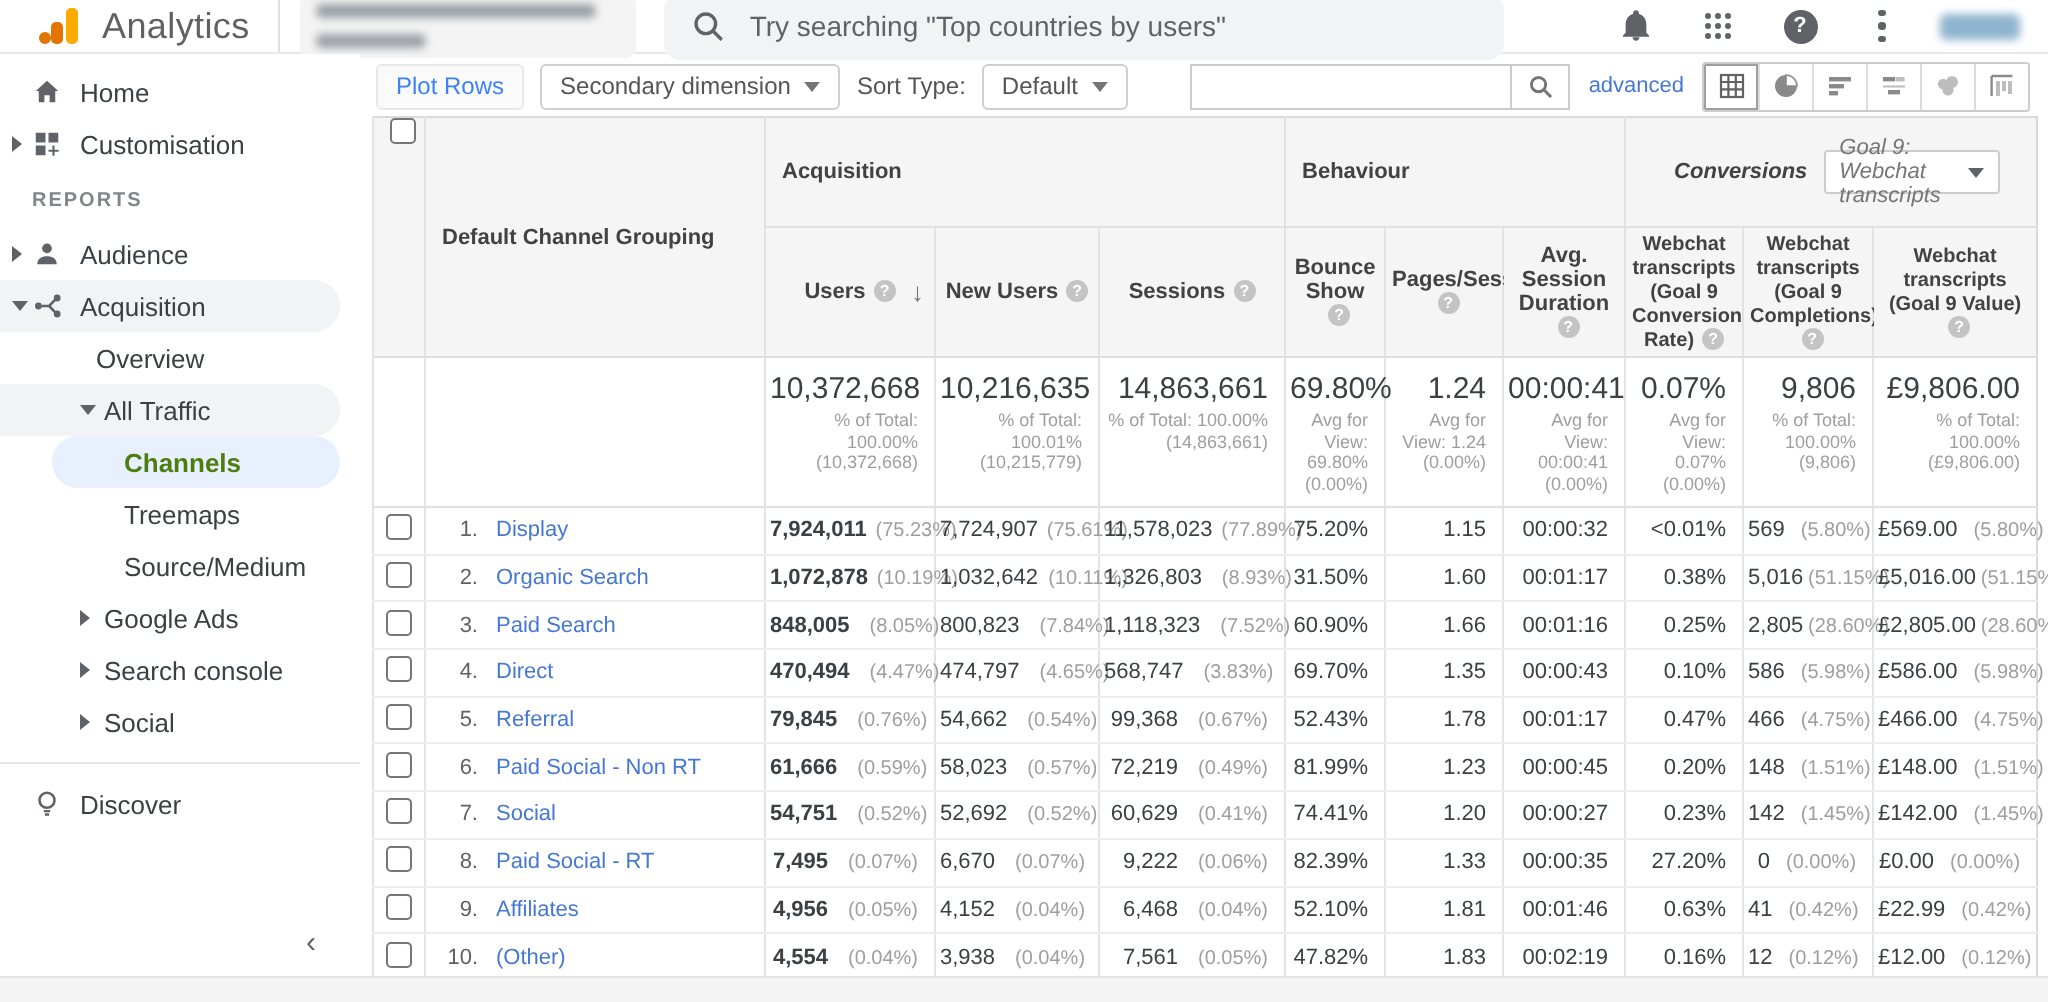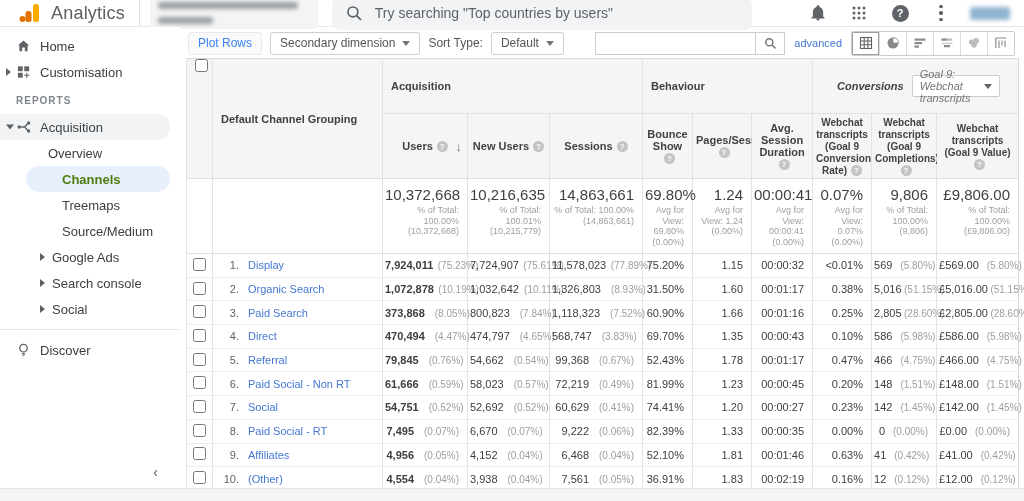--- a/index.html
+++ b/index.html
@@ -187,38 +187,54 @@
               <rect x="2" y="2" width="5.2" height="5.2"></rect>
               <rect x="8.8" y="2" width="5.2" height="5.2"></rect>
               <rect x="2" y="8.8" width="5.2" height="5.2"></rect>
               <path d="M10.9 8.8h1.1v2.2h2.2v1.1h-2.2v2.2h-1.1v-2.2H8.8v-1.1h2.1z"></path>
             </g>
           </svg>
       </span>
       <span>Customisation</span>
     </div>
     <div class="section-label">REPORTS</div>
+    <div class="side-item">
+      <span class="caret caret-r"></span>
+      <span class="sicon">
+        <svg width="15" height="15" viewBox="0 0 16 16">
+            <g fill="#5f6368">
+              <circle cx="8" cy="5" r="2.6"></circle>
+              <path d="M2.8 13.4c0-2.8 2.3-4.2 5.2-4.2s5.2 1.4 5.2 4.2z"></path>
+            </g>
+          </svg>
+      </span>
+      <span>Audience</span>
+    </div>
     <div class="side-item pill-active">
       <span class="caret caret-d"></span>
       <span class="sicon">
         <svg width="16" height="16" viewBox="0 0 16 16">
             <g stroke="#5f6368" stroke-width="1.3" fill="none">
               <path d="M4.6 8h4l3-3.2M8.6 8l3 3.2"></path>
             </g>
             <g fill="#5f6368">
               <circle cx="3.2" cy="8" r="1.7"></circle>
               <circle cx="12.6" cy="4" r="1.7"></circle>
               <circle cx="12.6" cy="12" r="1.7"></circle>
             </g>
           </svg>
       </span>
       <span>Acquisition</span>
     </div>
     <div class="side-item sub1">
       <span>Overview</span>
+    </div>
+    <div class="side-item sub2 pill-active">
+      <span class="caret caret-d"></span>
+      <span>All Traffic</span>
     </div>
     <div class="side-item channels-active">
       <span>Channels</span>
     </div>
     <div class="side-item sub3">
       <span>Treemaps</span>
     </div>
     <div class="side-item sub3">
       <span>Source/Medium</span>
     </div>
@@ -477,21 +493,21 @@
   </tr>
 
   <tr class="data-row">
     <td class="ck"><input type="checkbox" style=""></td>
     <td class="ch">
       <span class="ch-inner">
         <span class="rank">3.</span>
         <a class="ch-link">Paid Search</a>
       </span>
     </td>
-    <td class="sorted"><span class="v">373,868</span><span class="p">(8.05%)</span></td>
+    <td class="sorted"><span class="v">848,005</span><span class="p">(8.05%)</span></td>
     <td><span class="v">800,823</span><span class="p">(7.84%)</span></td>
     <td><span class="v">1,118,323</span><span class="p">(7.52%)</span></td>
     <td><span class="v">60.90%</span></td>
     <td><span class="v">1.66</span></td>
     <td><span class="v">00:01:16</span></td>
     <td><span class="v">0.25%</span></td>
     <td><span class="v">2,805</span><span class="p pw">(28.60%)</span></td>
     <td><span class="v">£2,805.00</span><span class="p pw">(28.60%)</span></td>
   </tr>
 
@@ -578,56 +594,56 @@
         <span class="rank">8.</span>
         <a class="ch-link">Paid Social - RT</a>
       </span>
     </td>
     <td class="sorted"><span class="v">7,495</span><span class="p">(0.07%)</span></td>
     <td><span class="v">6,670</span><span class="p">(0.07%)</span></td>
     <td><span class="v">9,222</span><span class="p">(0.06%)</span></td>
     <td><span class="v">82.39%</span></td>
     <td><span class="v">1.33</span></td>
     <td><span class="v">00:00:35</span></td>
-    <td><span class="v">0.00%</span></td>
+    <td><span class="v">27.20%</span></td>
     <td><span class="v">0</span><span class="p pw">(0.00%)</span></td>
     <td><span class="v">£0.00</span><span class="p pw">(0.00%)</span></td>
   </tr>
 
   <tr class="data-row">
     <td class="ck"><input type="checkbox" style=""></td>
     <td class="ch">
       <span class="ch-inner">
         <span class="rank">9.</span>
         <a class="ch-link">Affiliates</a>
       </span>
     </td>
     <td class="sorted"><span class="v">4,956</span><span class="p">(0.05%)</span></td>
     <td><span class="v">4,152</span><span class="p">(0.04%)</span></td>
     <td><span class="v">6,468</span><span class="p">(0.04%)</span></td>
     <td><span class="v">52.10%</span></td>
     <td><span class="v">1.81</span></td>
     <td><span class="v">00:01:46</span></td>
     <td><span class="v">0.63%</span></td>
     <td><span class="v">41</span><span class="p pw">(0.42%)</span></td>
-    <td><span class="v">£41.00</span><span class="p pw">(0.42%)</span></td>
+    <td><span class="v">£22.99</span><span class="p pw">(0.42%)</span></td>
   </tr>
 
   <tr class="data-row">
     <td class="ck"><input type="checkbox" style=""></td>
     <td class="ch">
       <span class="ch-inner">
         <span class="rank">10.</span>
         <a class="ch-link">(Other)</a>
       </span>
     </td>
     <td class="sorted"><span class="v">4,554</span><span class="p">(0.04%)</span></td>
     <td><span class="v">3,938</span><span class="p">(0.04%)</span></td>
     <td><span class="v">7,561</span><span class="p">(0.05%)</span></td>
-    <td><span class="v">36.91%</span></td>
+    <td><span class="v">47.82%</span></td>
     <td><span class="v">1.83</span></td>
     <td><span class="v">00:02:19</span></td>
     <td><span class="v">0.16%</span></td>
     <td><span class="v">12</span><span class="p pw">(0.12%)</span></td>
     <td><span class="v">£12.00</span><span class="p pw">(0.12%)</span></td>
   </tr>
 </tbody>
     </table>
 
     <div class="table-footer">

